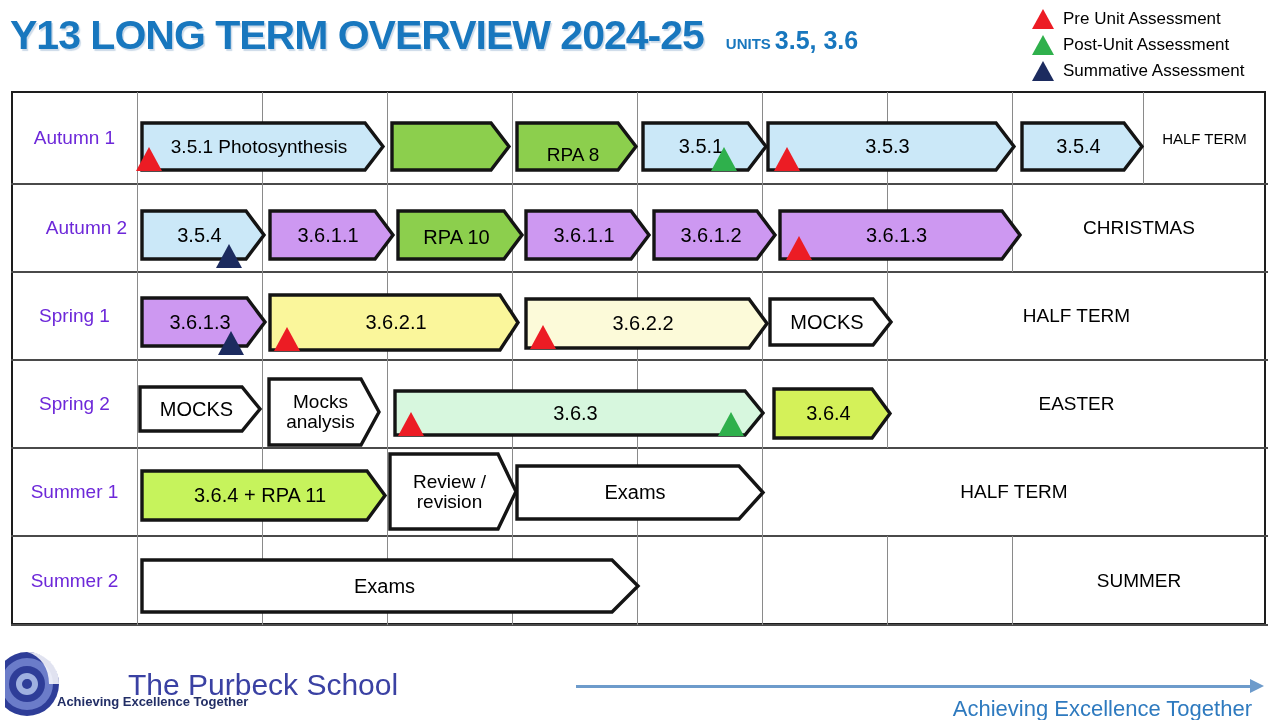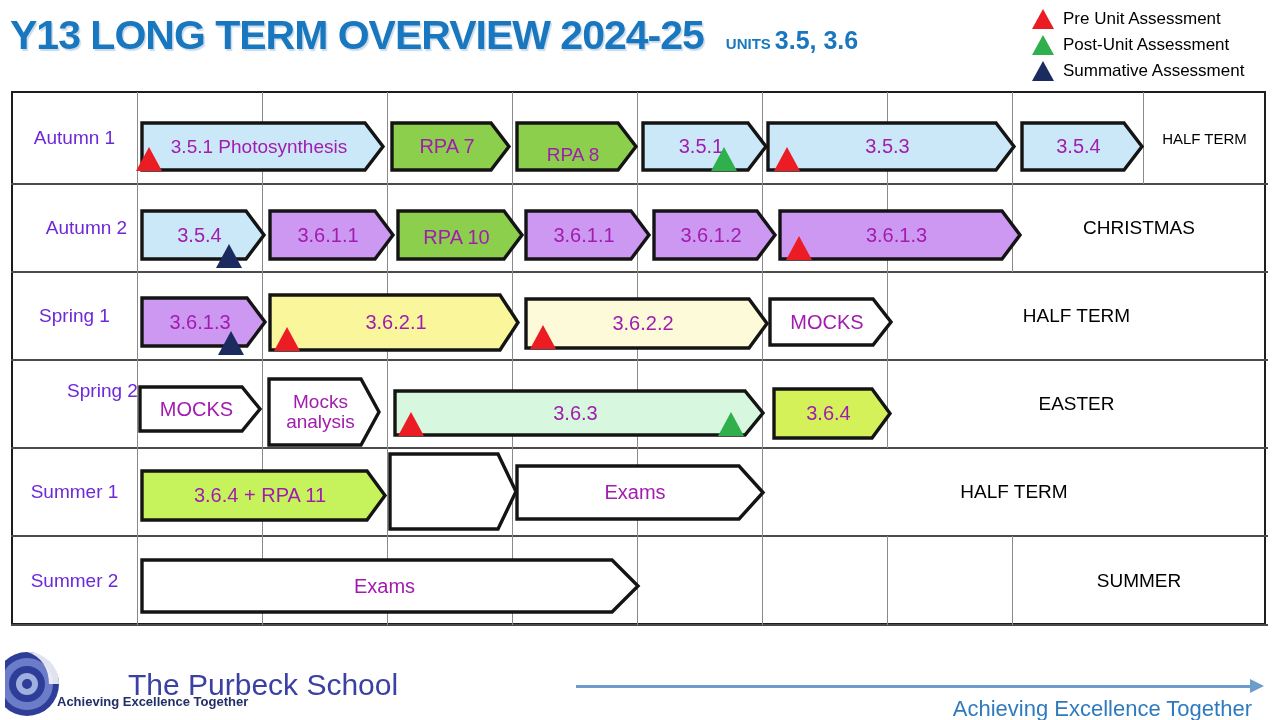--- a/index.html
+++ b/index.html
@@ -20,21 +20,21 @@
   
   #grid-frame{position:absolute;left:11px;top:91px;width:1255px;height:534px;
               border:2px solid #1d1d1d;box-sizing:border-box;}
   .row-label{position:absolute;display:flex;align-items:center;justify-content:center;
              font-size:19px;color:#6d28d9;}
   .holiday-label{position:absolute;display:flex;align-items:center;justify-content:center;color:#000;}
   .vline{position:absolute;width:1px;background:#8a8a8a;}
   .hline{position:absolute;height:2px;background:#4a4a4a;}
   .unit-block{position:absolute;overflow:visible;}
   .unit-block-label{position:absolute;display:flex;align-items:center;justify-content:center;
-                    text-align:center;color:#a21caf;line-height:1.05;}
+                    text-align:center;color:#000000;line-height:1.05;}
   .marker{position:absolute;width:0;height:0;border-left:13px solid transparent;
           border-right:13px solid transparent;}
   
   #logo{position:absolute;left:5px;top:650px;}
   #school-name{position:absolute;left:128px;top:668px;font-size:30px;color:#3A41A3;white-space:nowrap;}
   #school-tagline{position:absolute;left:57px;top:694px;font-size:13px;font-weight:bold;color:#222E66;white-space:nowrap;}
   #footer-line{position:absolute;left:576px;top:685px;width:676px;height:3px;background:#6D9BCB;}
   #footer-arrowhead{position:absolute;left:1250px;top:679px;width:0;height:0;
        border-top:7.5px solid transparent;border-bottom:7.5px solid transparent;border-left:14px solid #6D9BCB;}
   #footer-slogan{position:absolute;right:28px;top:696px;font-size:22px;color:#2E7ABF;white-space:nowrap;}
@@ -81,21 +81,20 @@
         <svg width="245" height="51" style="position:absolute;left:0;top:0;overflow:visible">
           <polygon points="2,2 225,2 243,25.5 225,49 2,49" fill="#CBE8F8" stroke="#141414" stroke-width="3.4"></polygon>
         </svg>
         <div class="unit-block-label" style="left: 4px; top: 0px; right: 11px; height: 100%; font-size: 19px;">3.5.1 Photosynthesis</div>
         <div class="marker" style="left: -4px; top: 26px; border-bottom: 24px solid rgb(236, 28, 36);"></div>
       </div>
       <div class="unit-block" style="left: 390px; top: 121px; width: 121px; height: 51px;">
         <svg width="121" height="51" style="position:absolute;left:0;top:0;overflow:visible">
           <polygon points="2,2 101,2 119,25.5 101,49 2,49" fill="#8CCF4D" stroke="#141414" stroke-width="3.4"></polygon>
         </svg>
-        <div class="unit-block-label" style="left: 4px; top: 0px; right: 11px; height: 100%; font-size: 20px;">RPA 7</div>
       </div>
       <div class="unit-block" style="left: 515px; top: 121px; width: 123px; height: 51px;">
         <svg width="123" height="51" style="position:absolute;left:0;top:0;overflow:visible">
           <polygon points="2,2 103,2 121,25.5 103,49 2,49" fill="#8CCF4D" stroke="#141414" stroke-width="3.4"></polygon>
         </svg>
         <div class="unit-block-label" style="left: 4px; top: 8px; right: 11px; height: 100%; font-size: 19px;">RPA 8</div>
       </div>
       <div class="unit-block" style="left: 641px; top: 121px; width: 127px; height: 51px;">
         <svg width="127" height="51" style="position:absolute;left:0;top:0;overflow:visible">
           <polygon points="2,2 107,2 125,25.5 107,49 2,49" fill="#CBE8F8" stroke="#141414" stroke-width="3.4"></polygon>
@@ -195,21 +194,21 @@
         </svg>
         <div class="unit-block-label" style="left: 4px; top: 0px; right: 11px; height: 100%; font-size: 20px;">3.6.2.2</div>
         <div class="marker" style="left: 6px; top: 28px; border-bottom: 24px solid rgb(236, 28, 36);"></div>
       </div>
       <div class="unit-block" style="left: 768px; top: 297px; width: 125px; height: 50px;">
         <svg width="125" height="50" style="position:absolute;left:0;top:0;overflow:visible">
           <polygon points="2,2 105,2 123,25 105,48 2,48" fill="#FFFFFF" stroke="#141414" stroke-width="3.4"></polygon>
         </svg>
         <div class="unit-block-label" style="left: 4px; top: 0px; right: 11px; height: 100%; font-size: 20px;">MOCKS</div>
       </div>
-      <div class="row-label" style="left: 12px; top: 347px; width: 125px; height: 88px; padding-left: 28px;">Spring 2</div>
+      <div class="row-label" style="left: 12px; top: 360px; width: 125px; height: 88px;">Spring 2</div>
       <div class="hline" style="left: 11px; top: 447px; width: 1257px;"></div>
       <div class="vline" style="left: 137px; top: 360px; height: 88px;"></div>
       <div class="vline" style="left: 262px; top: 360px; height: 88px;"></div>
       <div class="vline" style="left: 387px; top: 360px; height: 88px;"></div>
       <div class="vline" style="left: 512px; top: 360px; height: 88px;"></div>
       <div class="vline" style="left: 637px; top: 360px; height: 88px;"></div>
       <div class="vline" style="left: 762px; top: 360px; height: 88px;"></div>
       <div class="vline" style="left: 887px; top: 360px; height: 88px;"></div>
       <div class="holiday-label" style="left: 887px; top: 360px; width: 379px; height: 88px; font-size: 19px;">EASTER</div>
       <div class="unit-block" style="left: 138px; top: 385px; width: 124px; height: 48px;">
@@ -250,20 +249,21 @@
       <div class="unit-block" style="left: 140px; top: 469px; width: 247px; height: 53px;">
         <svg width="247" height="53" style="position:absolute;left:0;top:0;overflow:visible">
           <polygon points="2,2 227,2 245,26.5 227,51 2,51" fill="#C6F35C" stroke="#141414" stroke-width="3.4"></polygon>
         </svg>
         <div class="unit-block-label" style="left: 4px; top: 0px; right: 11px; height: 100%; font-size: 20px;">3.6.4 + RPA 11</div>
       </div>
       <div class="unit-block" style="left: 388px; top: 452px; width: 130px; height: 79px;">
         <svg width="130" height="79" style="position:absolute;left:0;top:0;overflow:visible">
           <polygon points="2,2 110,2 128,39.5 110,77 2,77" fill="#FFFFFF" stroke="#141414" stroke-width="3.4"></polygon>
         </svg>
+        <div class="unit-block-label" style="left: 4px; top: 0px; right: 11px; height: 100%; font-size: 19px;">Review / revision</div>
       </div>
       <div class="unit-block" style="left: 515px; top: 464px; width: 250px; height: 57px;">
         <svg width="250" height="57" style="position:absolute;left:0;top:0;overflow:visible">
           <polygon points="2,2 224,2 248,28.5 224,55 2,55" fill="#FFFFFF" stroke="#141414" stroke-width="3.4"></polygon>
         </svg>
         <div class="unit-block-label" style="left: 4px; top: 0px; right: 14px; height: 100%; font-size: 20px;">Exams</div>
       </div>
       <div class="row-label" style="left: 12px; top: 536px; width: 125px; height: 89px;">Summer 2</div>
       <div class="hline" style="left: 11px; top: 624px; width: 1257px;"></div>
       <div class="vline" style="left: 137px; top: 536px; height: 89px;"></div>

